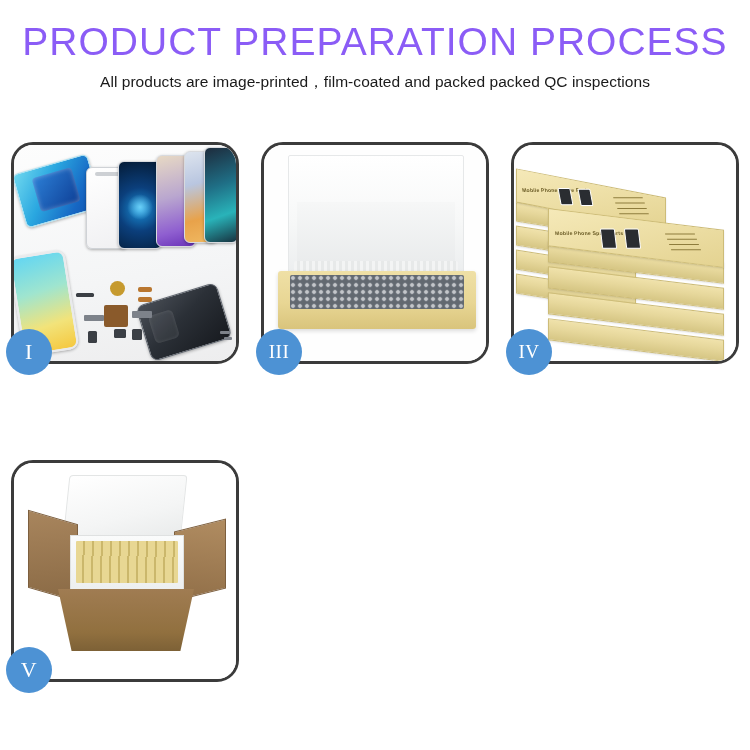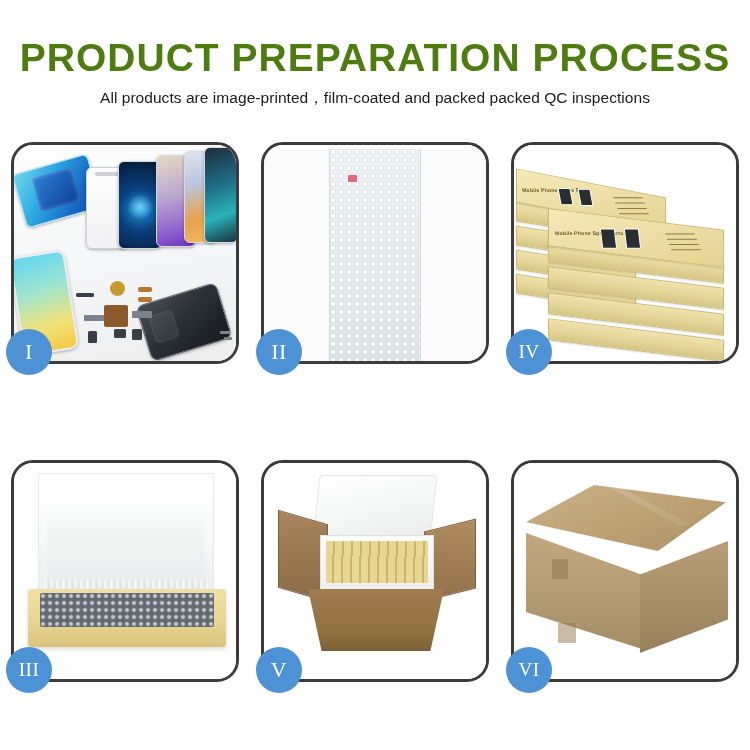--- a/index.html
+++ b/index.html
@@ -14,25 +14,25 @@
   #page {
     position: relative;
     width: 750px;
     height: 750px;
     background: #ffffff;
   }
 
   
   .header { position: absolute; top: 0; left: 0; width: 750px; text-align: center; }
   .title {
-    margin-top: 38px;
+    margin-top: 22px;
     font-size: 39px;
-    font-weight: 700;
+    font-weight: 400;
     letter-spacing: 1.0px;
-    color: #4d7c0f;
+    color: #8b5cf6;
     line-height: 1.05;
     white-space: nowrap;
     font-family: "Liberation Sans", sans-serif;
   }
   .subtitle {
     margin-top: 9px;
     font-size: 15.5px;
     font-weight: 400;
     color: #1a1a1a;
     letter-spacing: 0.05px;
@@ -364,32 +364,29 @@
         <div class="chip grey" style="left:118px; top:166px; width:20px; height:7px;"></div>
         <div class="chip" style="left:74px;  top:186px; width:9px;  height:12px;"></div>
         <div class="chip" style="left:100px; top:184px; width:12px; height:9px;"></div>
         <div class="chip" style="left:118px; top:184px; width:10px; height:11px;"></div>
         <div class="chip grey" style="left:206px; top:186px; width:10px; height:3px;"></div>
         <div class="chip grey" style="left:210px; top:192px; width:8px;  height:3px;"></div>
       </div>
       <div class="badge">I</div>
     </div>
 
+
     <div class="panel">
-      <div class="panel-clip p2">
-        <div class="bw-panel"></div>
-        <div class="bw-flex"></div>
-        <div class="bw-conn"></div>
-        <div class="bw-gold" style="left:76px;  top:88px;"></div>
-        <div class="bw-gold" style="left:132px; top:186px;"></div>
-        <div class="bw-gold" style="left:82px;  top:190px;"></div>
-        <div class="bw-bag"></div>
-        <div class="bw-tape"></div>
+      <div class="panel-clip p3">
+        <div class="y-lid"></div>
+        <div class="y-foam"></div>
+        <div class="y-tray"></div>
+        <div class="y-inner"></div>
       </div>
-      <div class="badge">II</div>
+      <div class="badge wide">III</div>
     </div>
 
     <div class="panel">
       <div class="panel-clip p4">
         <div class="stack">
 
           <div class="sbox" style="left:0px;  top:52px;  width:120px; height:20px; transform: skewY(9deg);"></div>
           <div class="sbox" style="left:0px;  top:76px;  width:120px; height:20px; transform: skewY(9deg);"></div>
           <div class="sbox" style="left:0px;  top:100px; width:120px; height:20px; transform: skewY(9deg);"></div>
           <div class="sbox" style="left:0px;  top:124px; width:120px; height:20px; transform: skewY(9deg);"></div>
@@ -422,47 +419,26 @@
               <div class="spec" style="left:122px; top:23px; transform: rotate(-7deg);"></div>
             </div>
           </div>
 
         </div>
       </div>
       <div class="badge wide">IV</div>
     </div>
 
     <div class="panel">
-      <div class="panel-clip p3">
-        <div class="y-lid"></div>
-        <div class="y-foam"></div>
-        <div class="y-tray"></div>
-        <div class="y-inner"></div>
-      </div>
-      <div class="badge wide">III</div>
-    </div>
-
-    <div class="panel">
       <div class="panel-clip p5">
         <div class="c-foamlid"></div>
         <div class="c-flapL"></div>
         <div class="c-flapR"></div>
         <div class="c-foambox"></div>
         <div class="c-content"></div>
         <div class="c-body"></div>
       </div>
       <div class="badge">V</div>
     </div>
 
-    <div class="panel">
-      <div class="panel-clip p6">
-        <div class="bx bx-top"></div>
-        <div class="bx bx-front"></div>
-        <div class="bx bx-side"></div>
-        <div class="bx bx-seam"></div>
-        <div class="bx bx-tapeA"></div>
-        <div class="bx bx-tapeB"></div>
-      </div>
-      <div class="badge wide">VI</div>
-    </div>
 
   </div>
 </div>
 
 </body></html>

